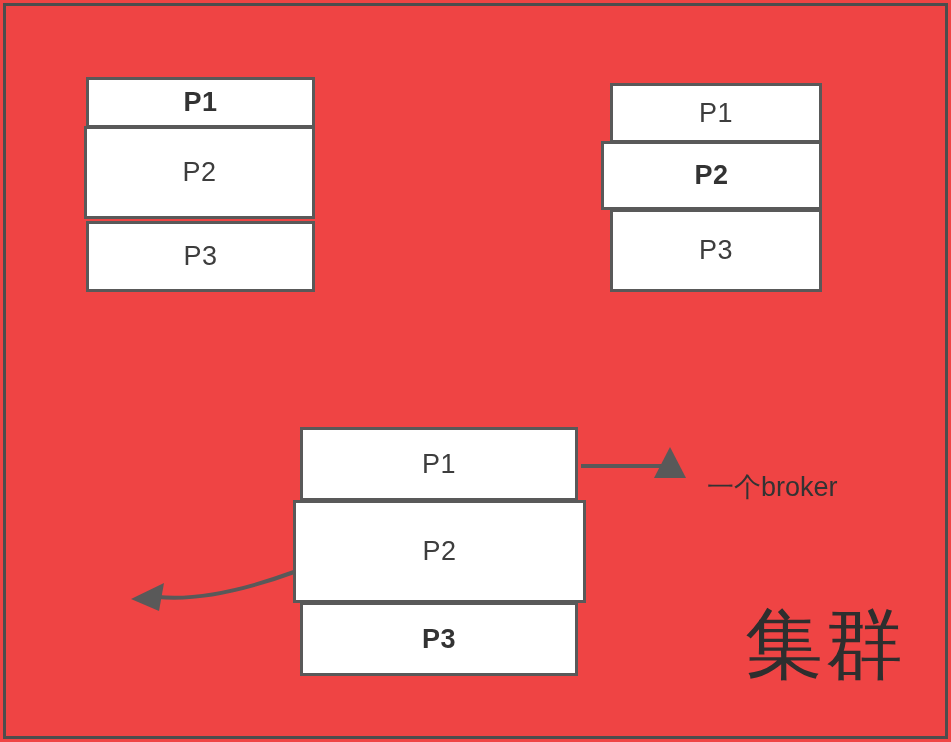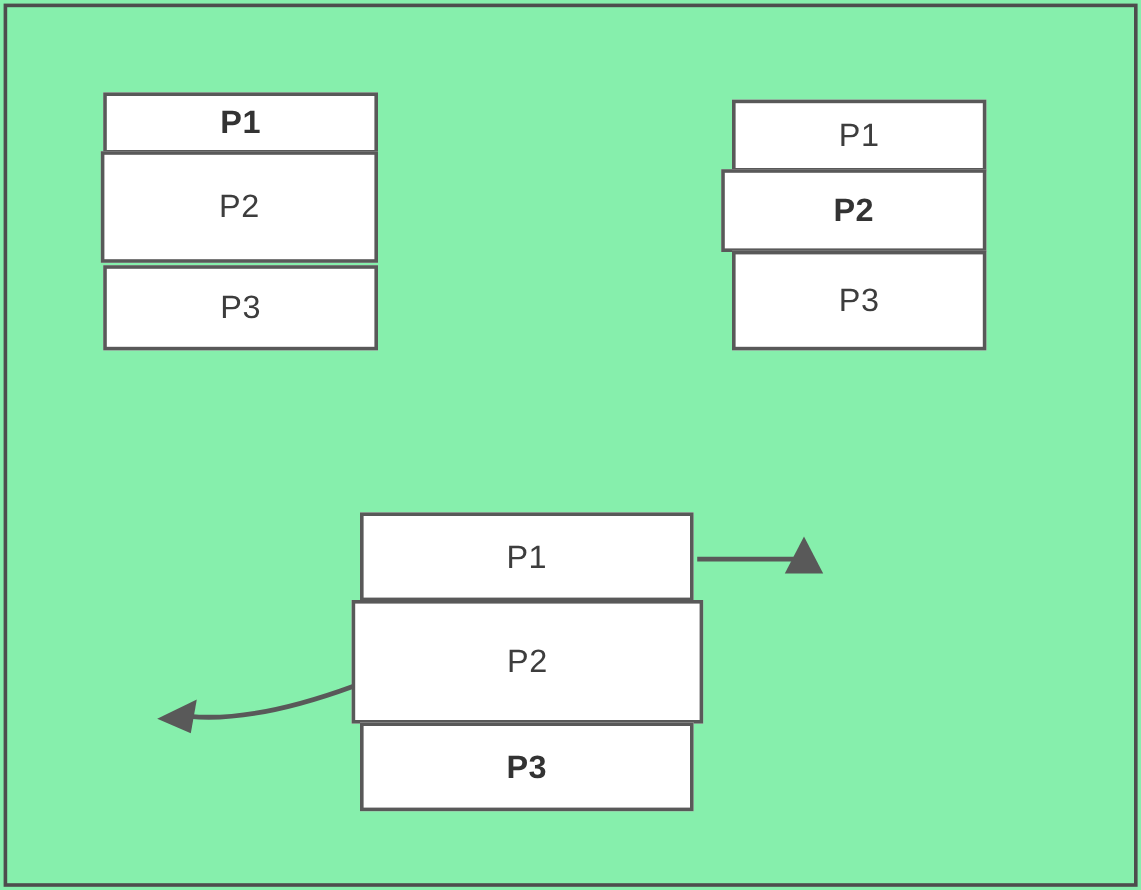--- a/index.html
+++ b/index.html
@@ -3,21 +3,21 @@
 <meta charset="utf-8">
 <style>
   * { margin: 0; padding: 0; box-sizing: border-box; }
   html, body { background: #ffffff; }
   body {
     font-family: "Liberation Sans", "DejaVu Sans", sans-serif;
     width: 951px; height: 742px; position: relative; overflow: hidden;
   }
   .canvas {
     position: absolute; left: 0; top: 0; width: 951px; height: 742px;
-    background: #86efac;
+    background: #ef4444;
   }
   .outer-frame {
     position: absolute; left: 3px; top: 3px; width: 945px; height: 736px;
     border: 3px solid #4d4d4d;
   }
   .pbox {
     position: absolute;
     background: #ffffff;
     border: 3px solid #595959;
     display: flex; align-items: center; justify-content: center;
@@ -76,18 +76,20 @@
     <g>
       <line x1="581" y1="466" x2="662" y2="466" stroke="#595959" stroke-width="4"></line>
       <polygon points="670,447 654,478 686,478" fill="#595959"></polygon>
     </g>
     <g>
       <path d="M 294 572 Q 212 602 158 597" stroke="#595959" stroke-width="4" fill="none"></path>
       <polygon points="131,599 164,583 159,611" fill="#595959"></polygon>
     </g>
   </svg>
 
+  <div class="label broker-label">一个broker</div>
 
   <div class="label partition-label">
   </div>
 
+  <div class="label cluster-label">集群</div>
 
 </div>
 
 </body></html>

